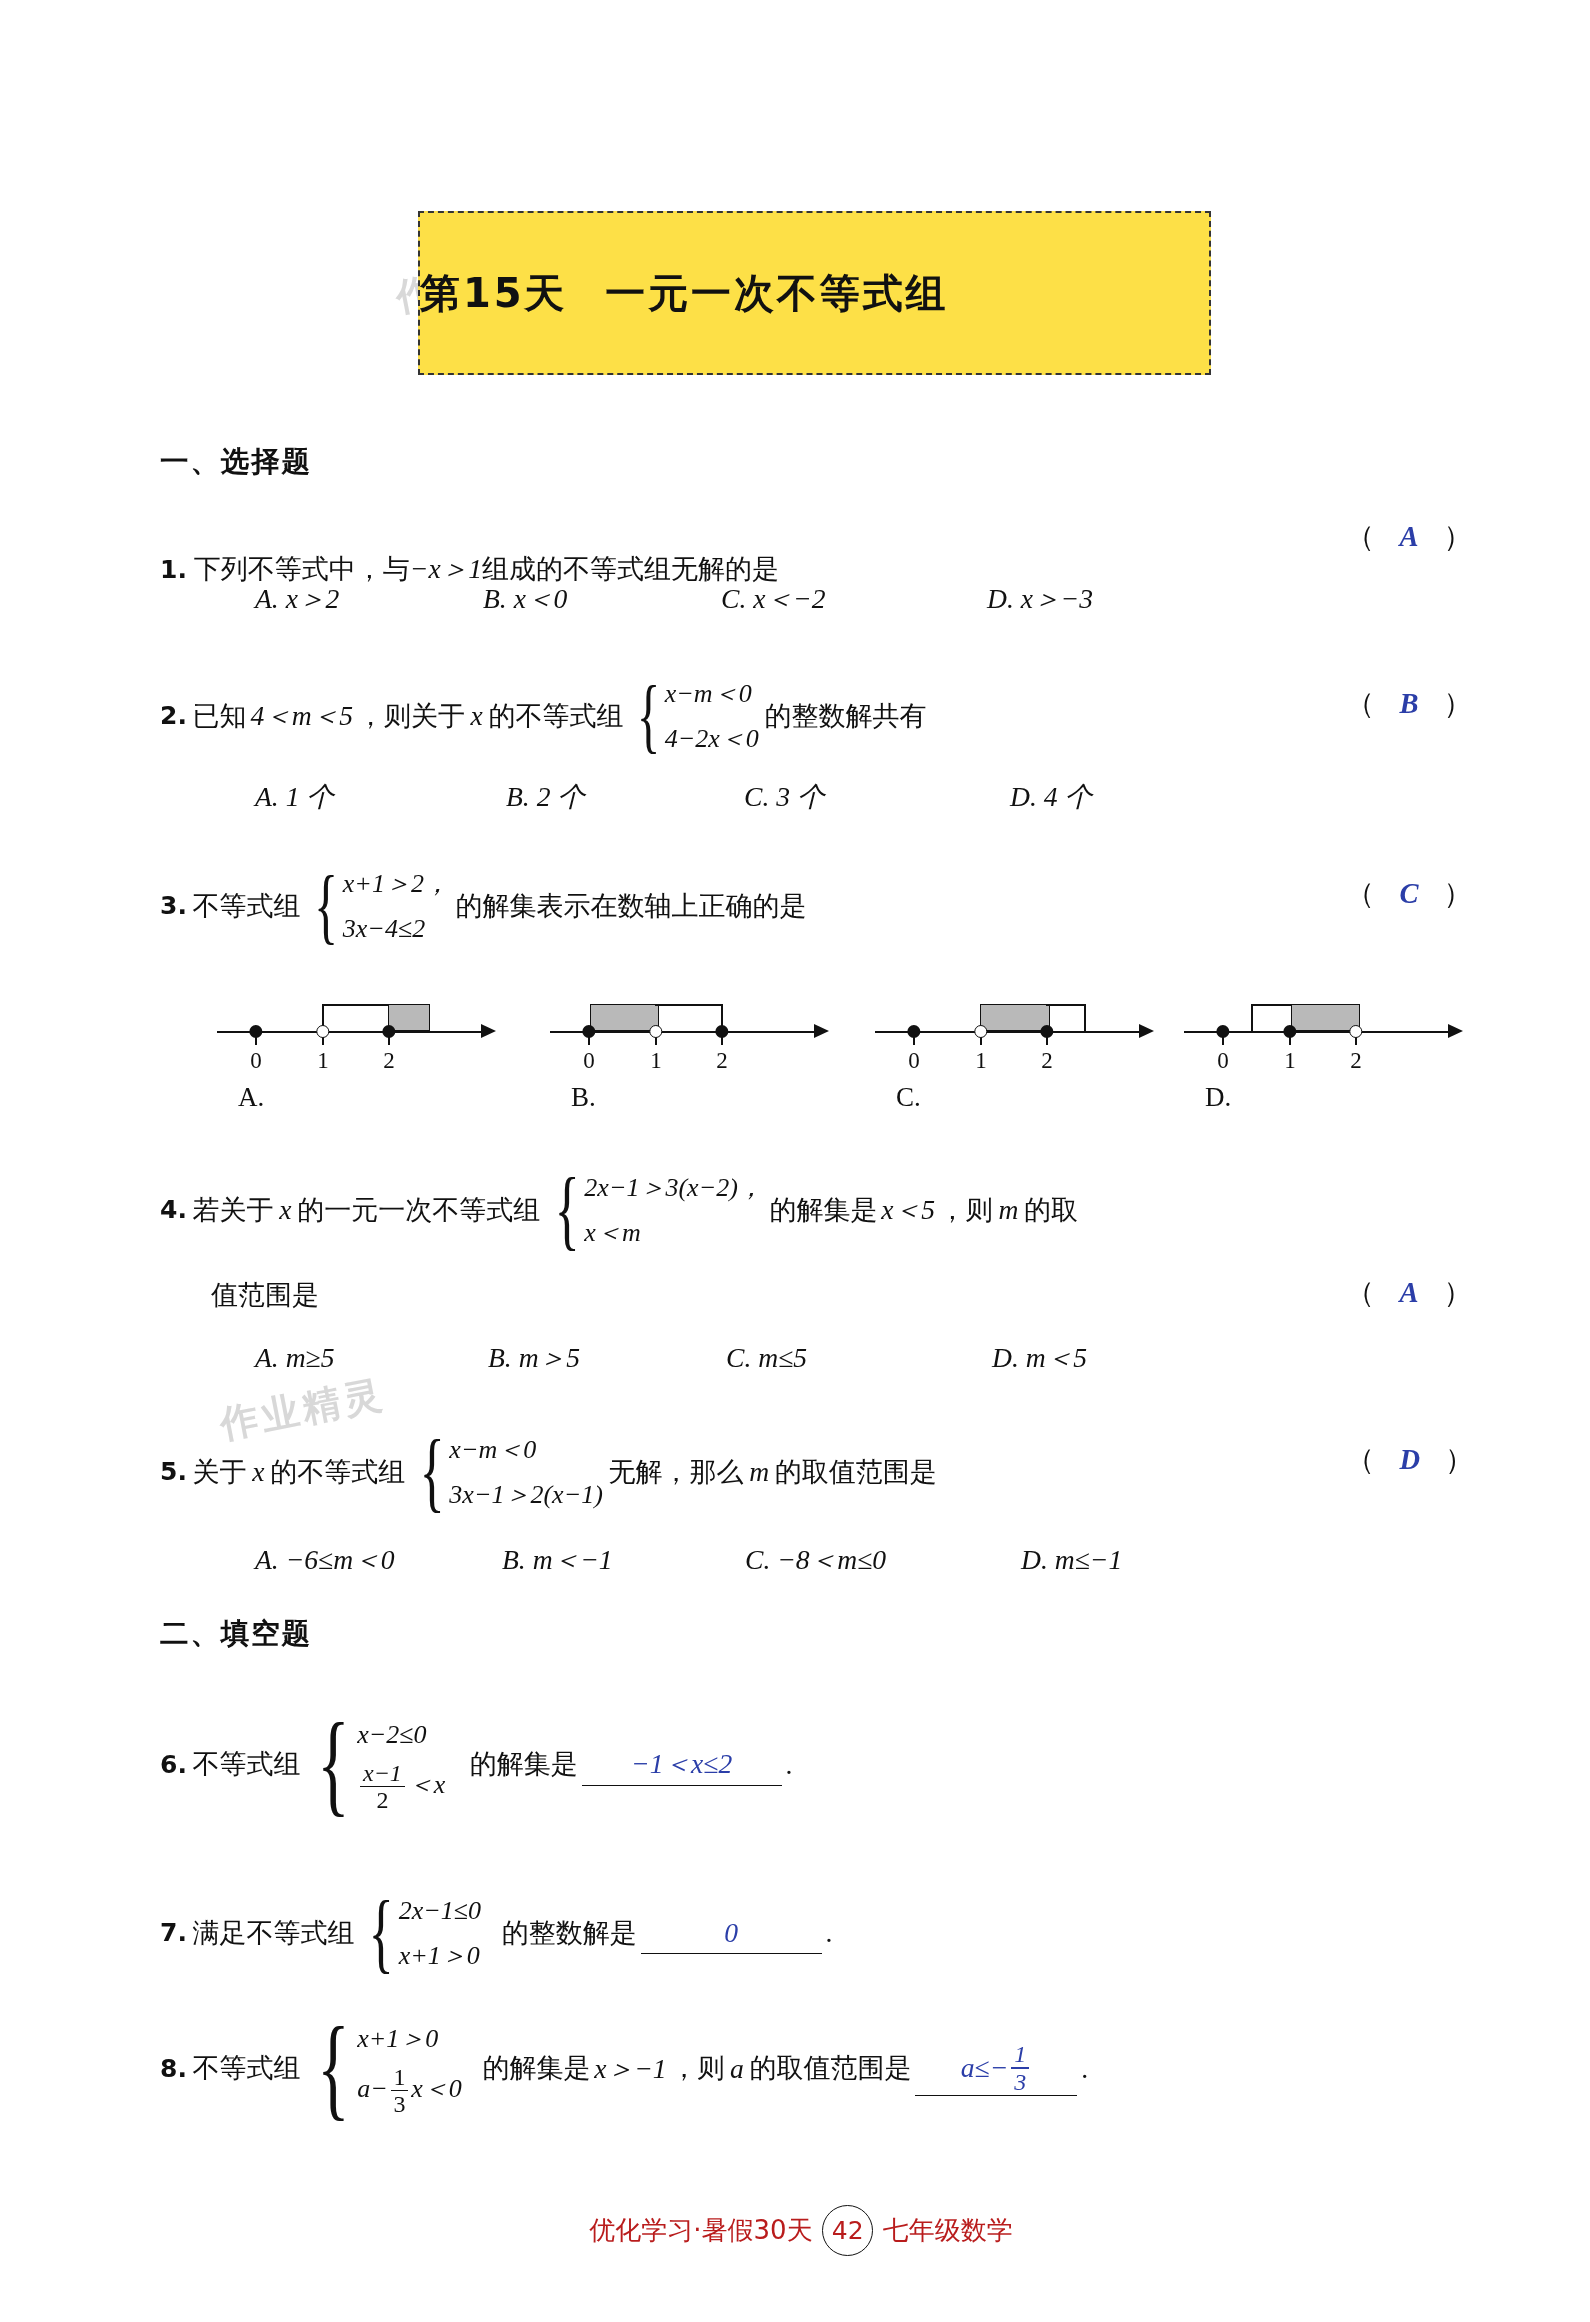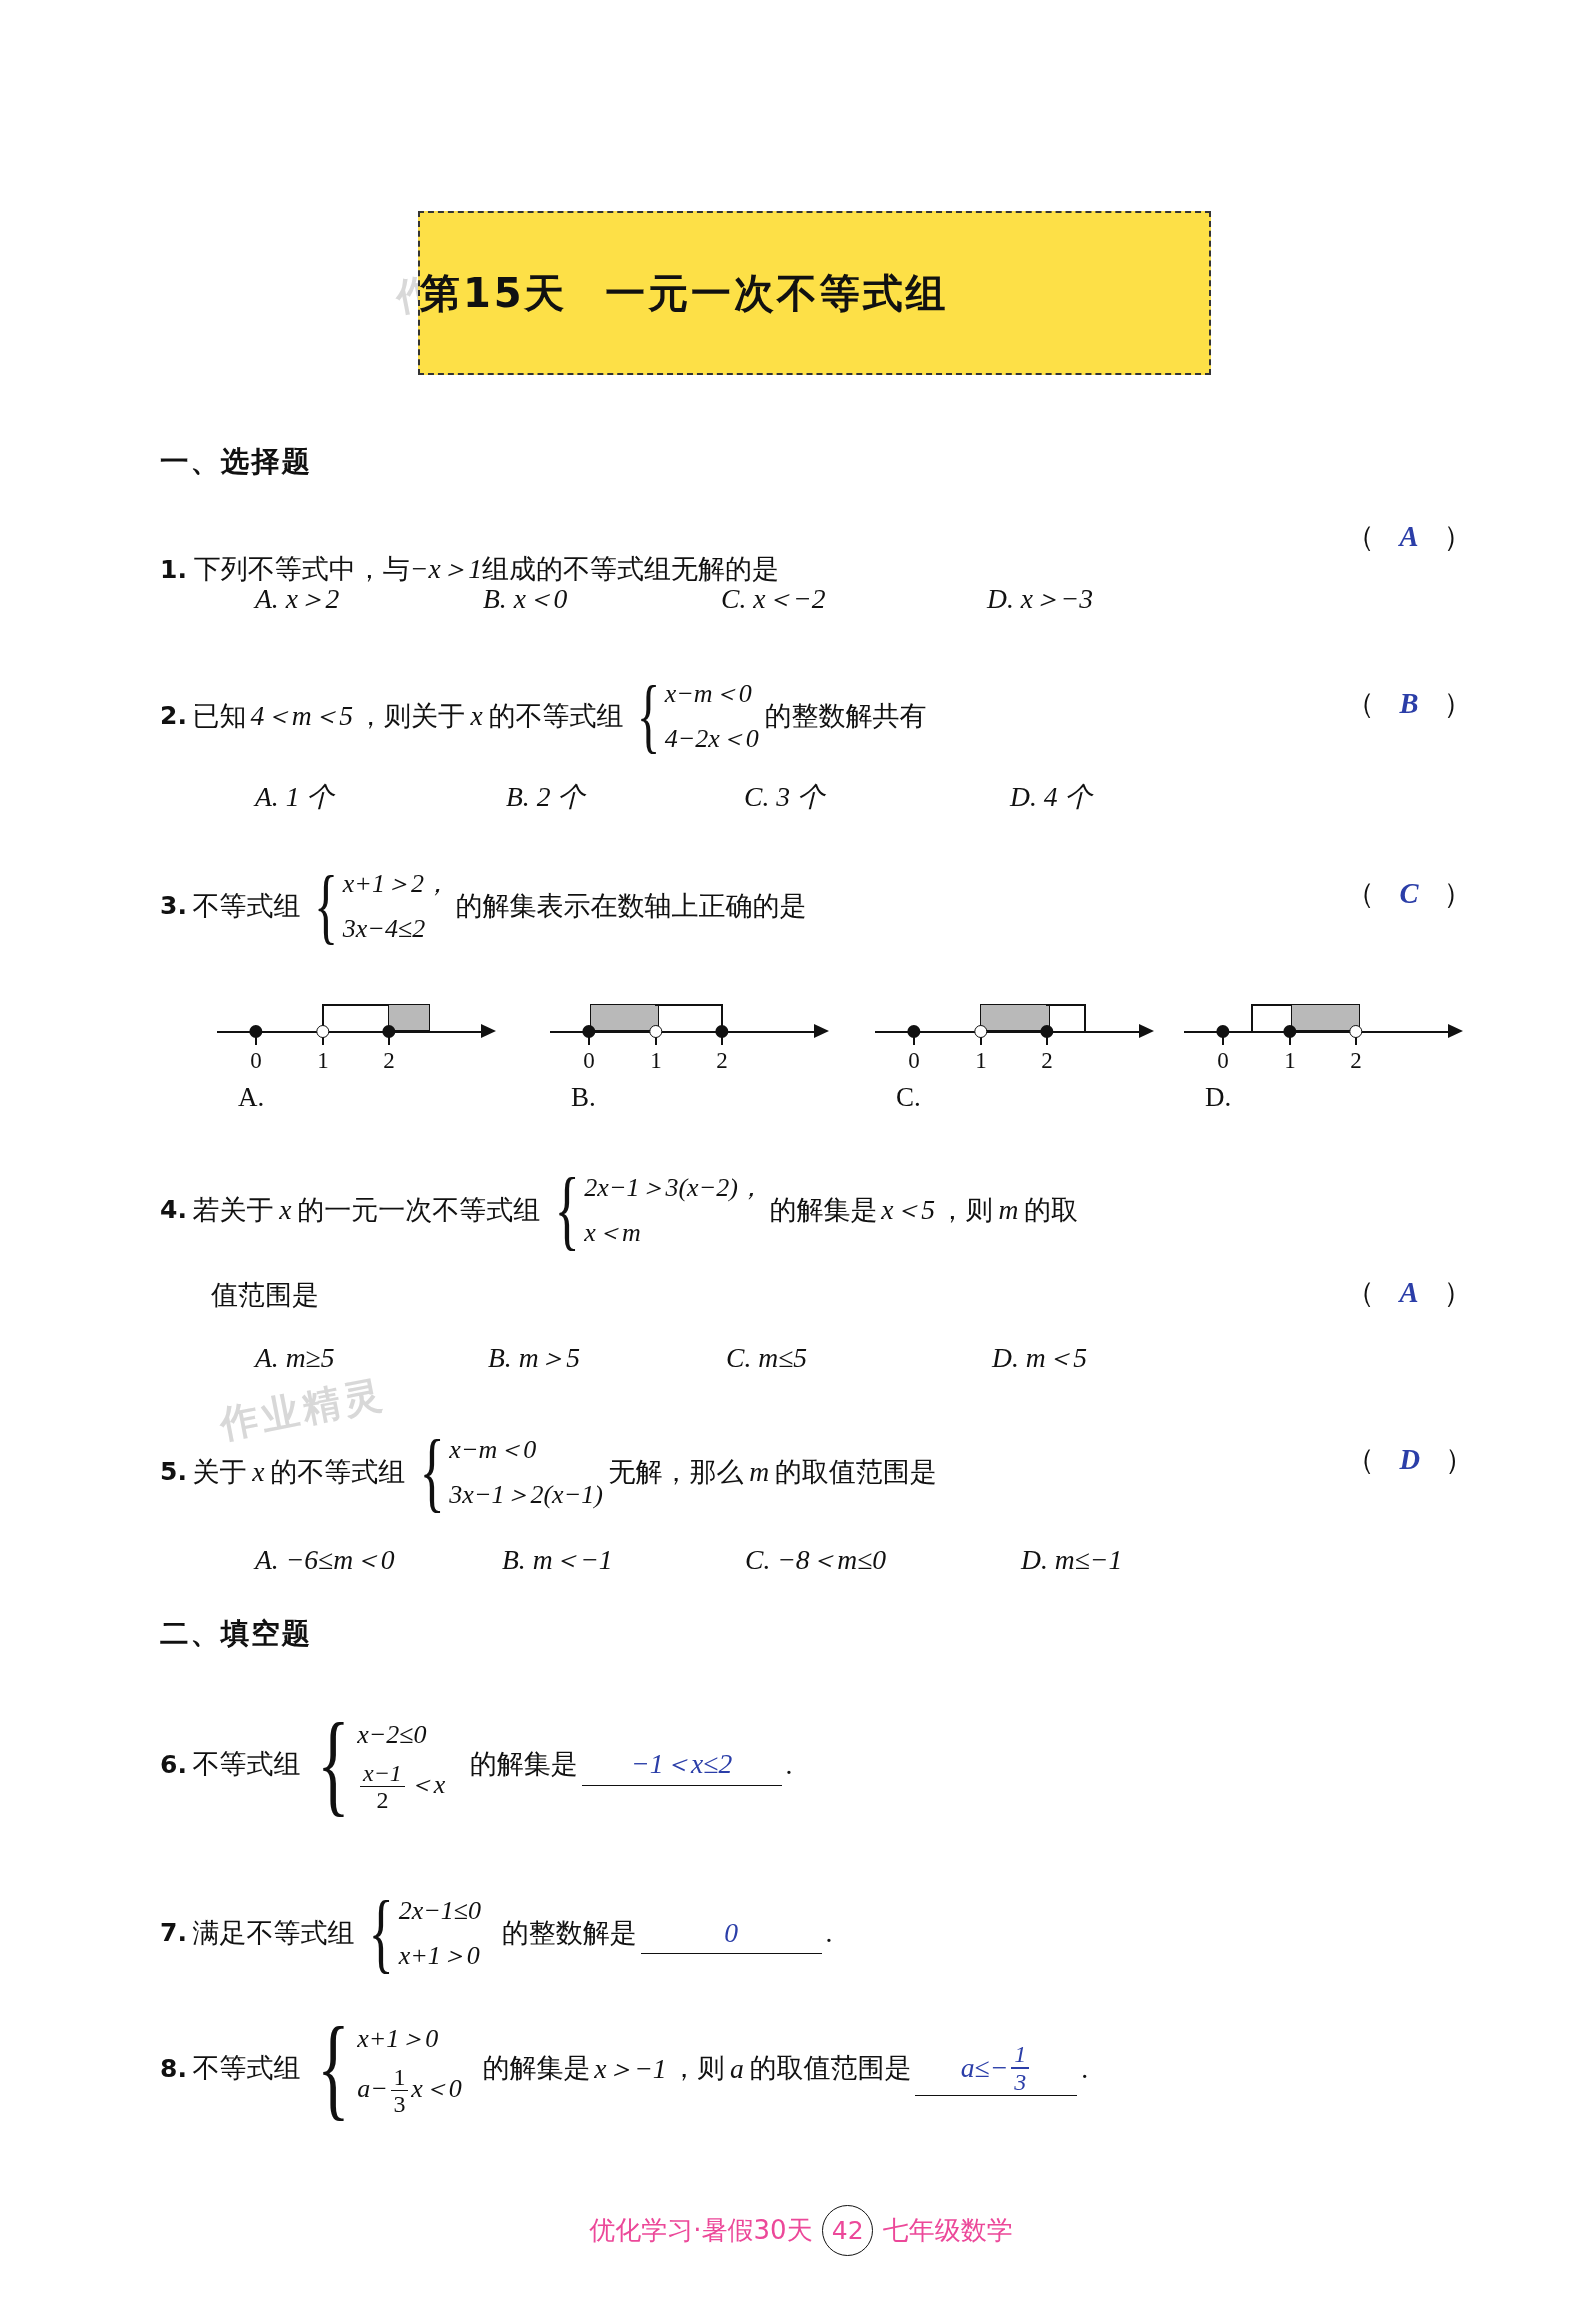--- a/index.html
+++ b/index.html
@@ -118,21 +118,21 @@
     white-space:nowrap;
     pointer-events:none;
   }
 
   
   .footer{
     position:absolute; left:12px; right:0; bottom:67px;
     display:flex; align-items:center; justify-content:center;
     font-family:"DejaVu Sans", sans-serif;
     font-size:26px;
-    color:#ec4899;
+    color:#b91c1c;
   }
   .footer .pagenum{
     display:inline-flex; align-items:center; justify-content:center;
     width:49px; height:49px; border:1.9px solid #111; border-radius:50%;
     margin:0 9.5px; font-size:25px;
   }
 </style>
 </head>
 <body>
 

